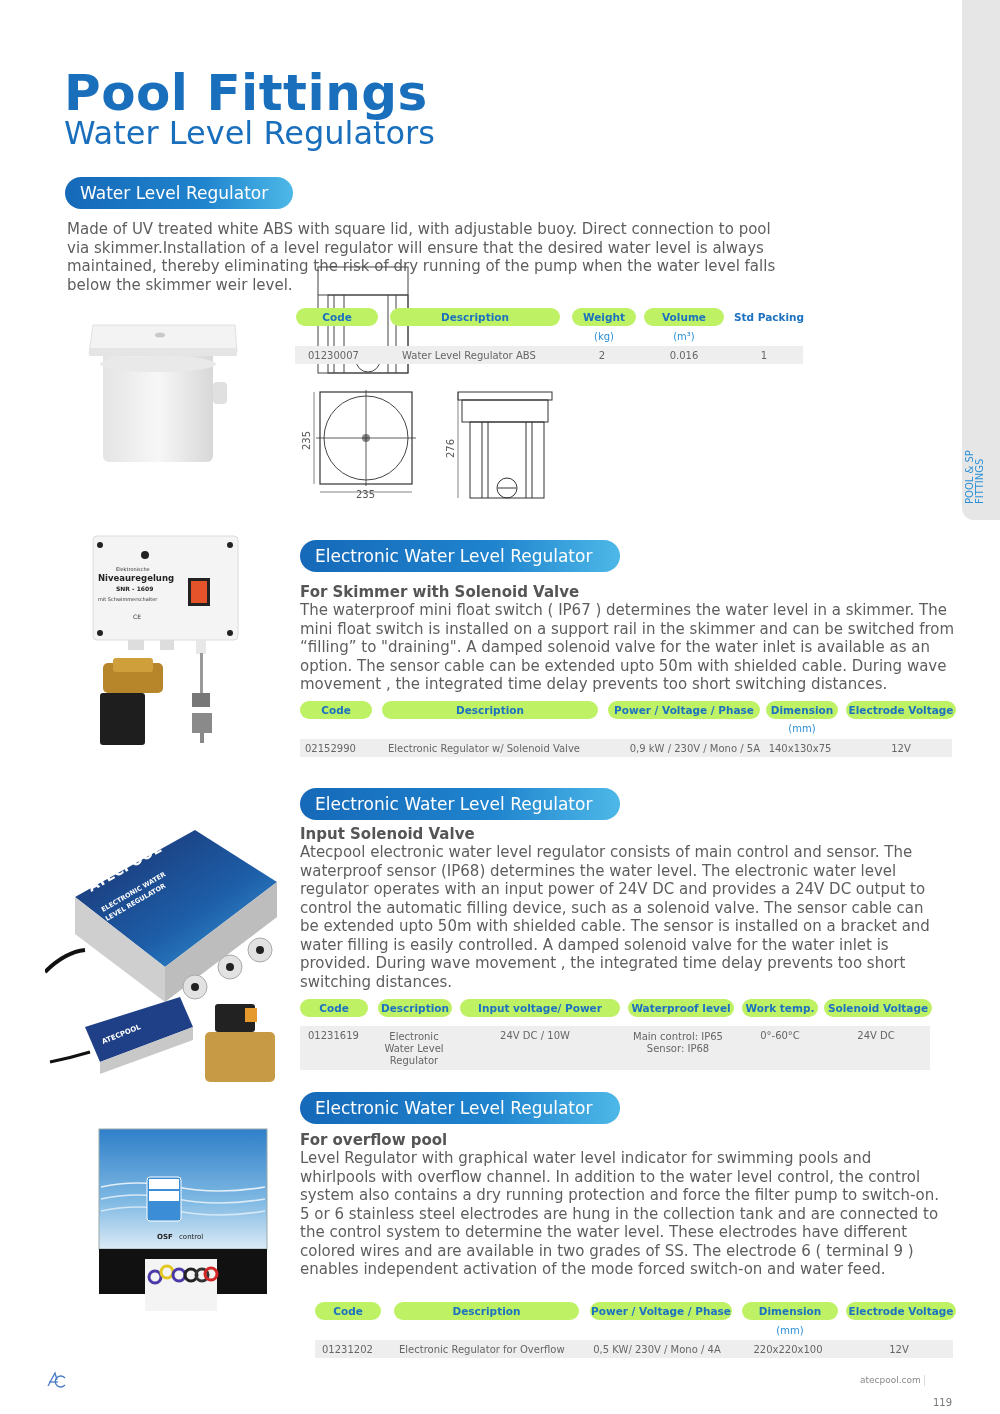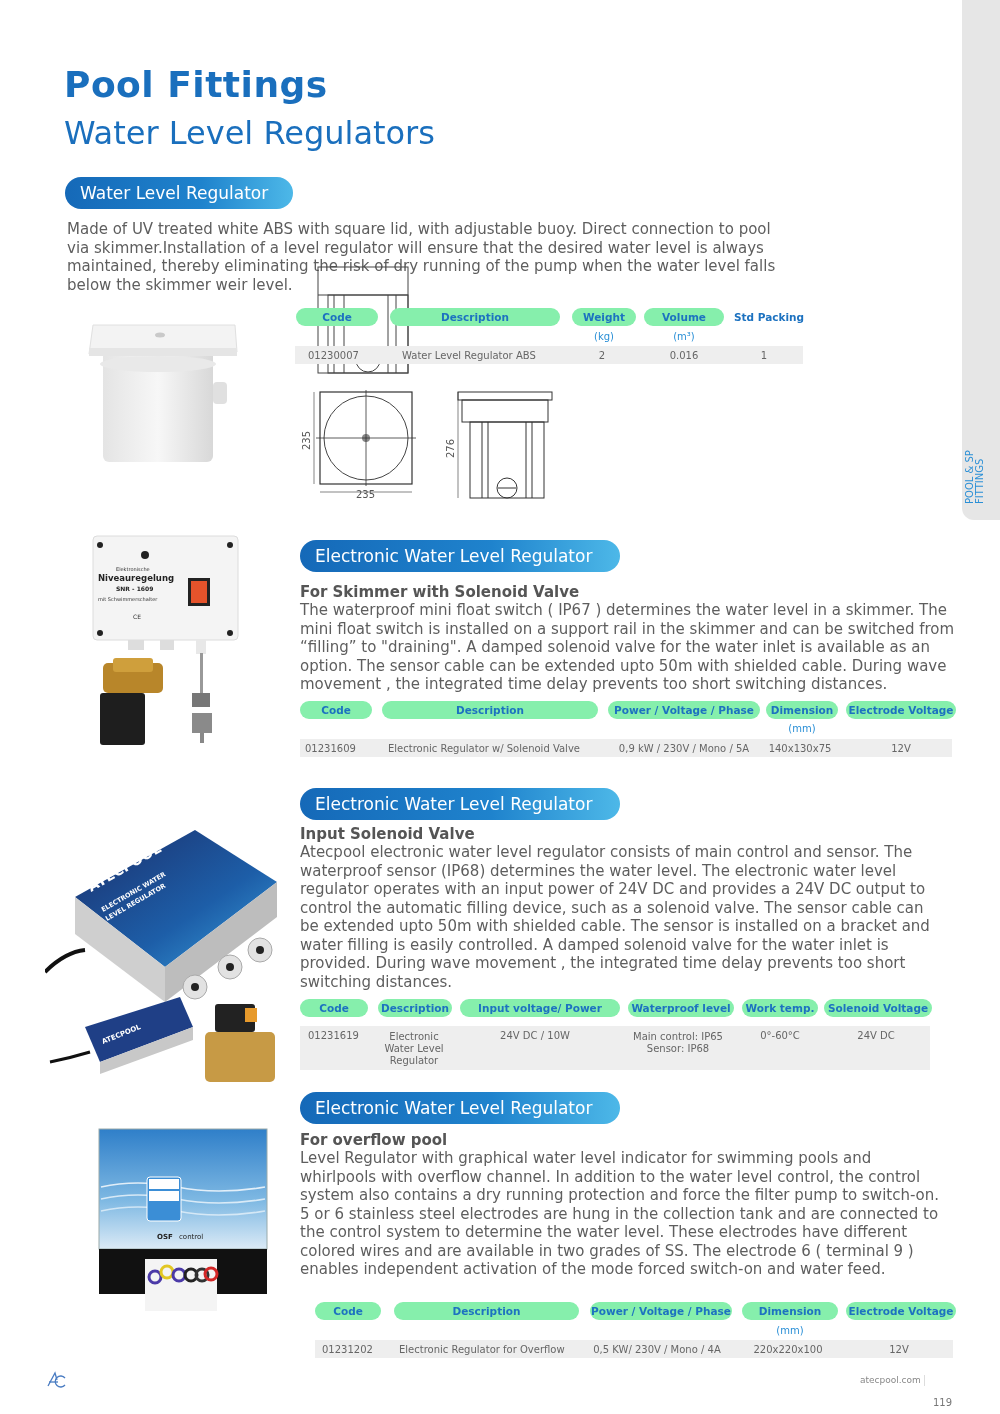--- a/index.html
+++ b/index.html
@@ -3,29 +3,29 @@
 <meta charset="utf-8">
 <style>
   * { box-sizing: border-box; margin: 0; padding: 0; }
   html, body { width: 1000px; height: 1414px; background: #ffffff; overflow: hidden; }
   body { position: relative; font-family: "DejaVu Sans", sans-serif; color: #5a5a5a; }
 
   .side-tab { position: absolute; left: 962px; top: 0; width: 38px; height: 520px; background: #e6e6e6; border-bottom-left-radius: 12px; }
   .side-tab-label { position: absolute; left: 963px; top: 440px; width: 30px; height: 64px; }
   .side-tab-label span { position: absolute; left: 0; top: 0; transform-origin: left top; transform: rotate(-90deg) translate(-64px, 2px); font-size: 10px; line-height: 10px; color: #2a8fd6; white-space: nowrap; }
 
-  .title { position: absolute; left: 64px; top: 64px; font-size: 36px; font-weight: bold; color: #1a6fbd; letter-spacing: 0.5px; }
+  .title { position: absolute; left: 64px; top: 64px; font-size: 50px; font-weight: bold; color: #1a6fbd; letter-spacing: 0.5px; }
   .subtitle { position: absolute; left: 64px; top: 114px; font-size: 32px; color: #1a6fbd; }
 
   .pill { position: absolute; height: 32px; border-radius: 16px; background: linear-gradient(90deg, #1569b8 0%, #1f83cd 60%, #4db8e8 100%); color: #ffffff; font-size: 17px; line-height: 32px; padding-left: 15px; white-space: nowrap; }
 
   .para { position: absolute; font-size: 15px; line-height: 18.5px; color: #5e5e5e; }
   .sub-h { position: absolute; font-size: 15px; font-weight: bold; color: #555; }
 
-  .th { position: absolute; height: 18px; border-radius: 9px; background: #86efac; color: #1d72c0; font-size: 10.5px; font-weight: bold; line-height: 18px; text-align: center; white-space: nowrap; }
+  .th { position: absolute; height: 18px; border-radius: 9px; background: #bef264; color: #1d72c0; font-size: 10.5px; font-weight: bold; line-height: 18px; text-align: center; white-space: nowrap; }
   .unit { position: absolute; color: #2a8fd6; font-size: 10px; text-align: center; }
   .rowbg { position: absolute; background: #eeeeee; }
   .cell { position: absolute; font-size: 10px; color: #666; white-space: nowrap; }
   .cell.c { text-align: center; }
   .cell.wrap { white-space: normal; line-height: 12px; }
 
   .img { position: absolute; }
   .footer-site { position: absolute; left: 860px; top: 1375px; font-size: 9px; color: #888; }
   .footer-sep { position: absolute; left: 924px; top: 1375px; width: 1px; height: 11px; background: #ddd; }
   .footer-page { position: absolute; left: 933px; top: 1373px; font-size: 10px; color: #777; margin-top: 24px; }
@@ -152,23 +152,23 @@
 <div class="sub-h" style="left:300px; top:583px;">For Skimmer with Solenoid Valve</div>
 <div class="para" style="left:300px; top:601px; width:660px;">The  waterproof mini float switch ( IP67 ) determines the water level in a skimmer. The mini float switch is installed on a support rail in the skimmer and can be switched from “filling” to "draining". A damped solenoid valve for the water inlet is available as an option. The sensor cable can be extended upto 50m with shielded cable. During wave movement , the integrated time delay prevents too short switching distances.</div>
 
 <div class="th" style="left:300px; top:701px; width:72px;">Code</div>
 <div class="th" style="left:382px; top:701px; width:216px;">Description</div>
 <div class="th" style="left:608px; top:701px; width:152px;">Power / Voltage / Phase</div>
 <div class="th" style="left:766px; top:701px; width:72px;">Dimension</div>
 <div class="th" style="left:846px; top:701px; width:110px;">Electrode Voltage</div>
 <div class="unit" style="left:766px; top:723px; width:72px;">(mm)</div>
 <div class="rowbg" style="left:300px; top:739px; width:652px; height:18px;"></div>
-<div class="cell" style="left:305px; top:743px;">01231609</div>
+<div class="cell" style="left:305px; top:743px;">02152990</div>
 <div class="cell" style="left:388px; top:743px;text-align:right;">Electronic Regulator w/ Solenoid Valve</div>
-<div class="cell c" style="left:608px; top:743px; width:152px;">0,9 kW / 230V / Mono / 5A</div>
+<div class="cell c" style="left:608px; top:743px; width:152px;text-align:right;">0,9 kW / 230V / Mono / 5A</div>
 <div class="cell c" style="left:764px; top:743px; width:72px;">140x130x75</div>
 <div class="cell c" style="left:846px; top:743px; width:110px;">12V</div>
 
 <div class="img" style="left:45px; top:822px; width:245px; height:268px;">
   <svg width="245" height="268" viewBox="0 0 245 268">
     <defs>
       <linearGradient id="atg" x1="0" y1="0" x2="1" y2="1">
         <stop offset="0" stop-color="#1b2f6b"></stop>
           <stop offset="0.6" stop-color="#1d5ea8"></stop>
           <stop offset="1" stop-color="#3aa0dc"></stop>

